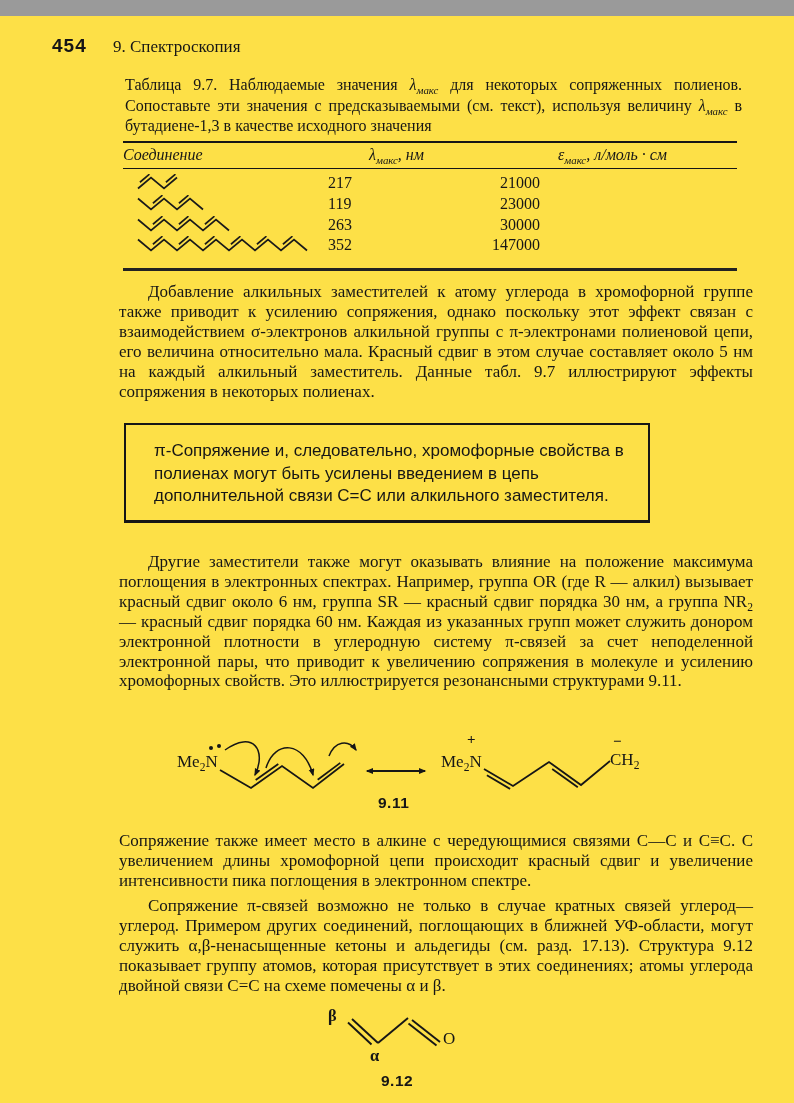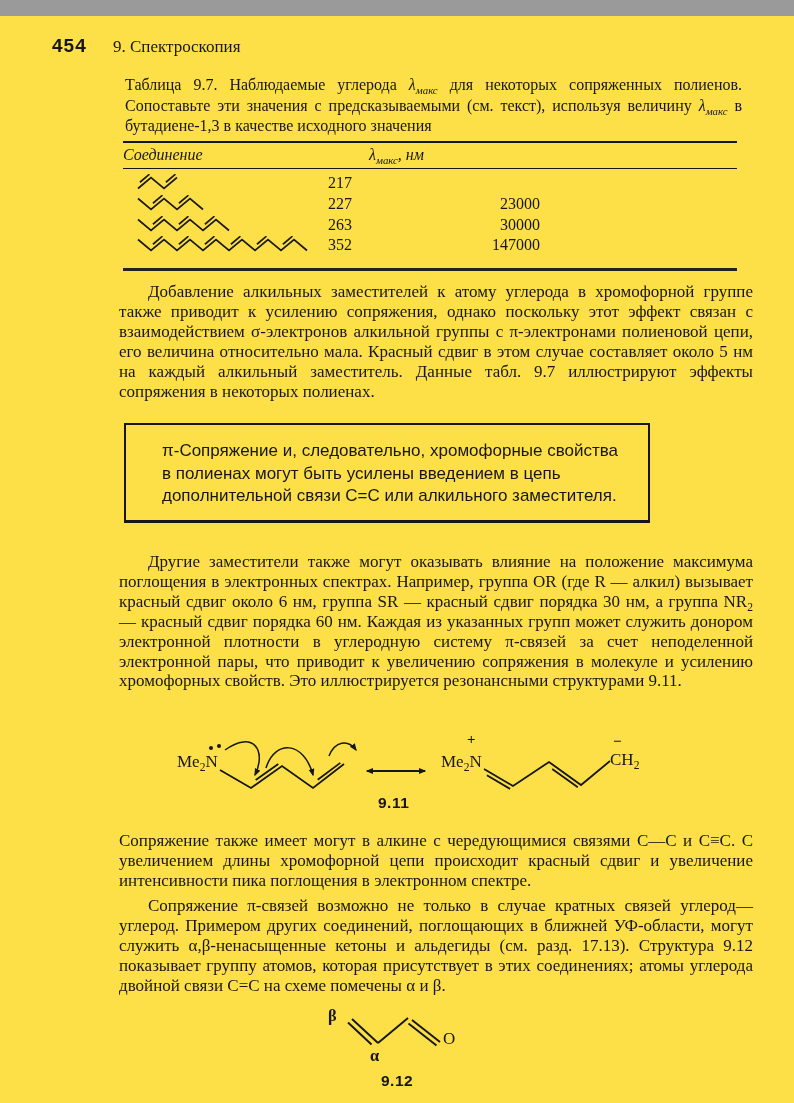--- a/index.html
+++ b/index.html
@@ -26,65 +26,69 @@
   .trow{display:grid;grid-template-columns:202px 145px 1fr;align-items:center;height:20.7px;}
   .cell-struct{padding-left:13px;display:flex;align-items:center;}
   .cell-lam{padding-left:3px;}
   .vEps{width:70px;text-align:right;}
 
   .par{position:absolute;left:119px;width:634px;font-size:17px;line-height:19.9px;text-align:justify;}
   .indent{text-indent:29px;}
 
   .note{position:absolute;left:124px;top:407px;width:526px;box-sizing:border-box;
     border:2px solid #161616;border-bottom-width:3px;
-    padding:15px 22px 12px 36px;
+    padding:15px 22px 12px 28px;
     font-family:"Liberation Sans",sans-serif;font-size:17px;line-height:22.6px;}
 
   .fig{position:absolute;}
   .fig svg{position:absolute;left:0;top:0;}
   .atom{position:absolute;font-size:17px;white-space:nowrap;}
   .charge{position:absolute;font-size:15px;font-weight:bold;}
   .flabel{position:absolute;font-family:"Liberation Sans",sans-serif;font-weight:bold;font-size:15.5px;letter-spacing:.5px;}
   .greek{position:absolute;font-size:16.5px;font-weight:600;}
 </style>
 </head>
 <body>
 
 <div class="page">
 
   <div class="pagenum">454</div>
   <div class="runhead">9. Спектроскопия</div>
 
-  <div class="caption"><span class="b">Таблица 9.7.</span><span> Наблюдаемые углерода </span><span class="i">λ</span><sub class="i">макс</sub><span> для некоторых сопряженных полиенов. Сопоставьте эти значения с предсказываемыми (см. текст), используя величину </span><span class="i">λ</span><sub class="i">макс</sub><span> в бутадиене-1,3 в качестве исходного значения</span></div>
+  <div class="caption"><span class="b">Таблица 9.7.</span><span> Наблюдаемые значения </span><span class="i">λ</span><sub class="i">макс</sub><span> для некоторых сопряженных полиенов. Сопоставьте эти значения с предсказываемыми (см. текст), используя величину </span><span class="i">λ</span><sub class="i">макс</sub><span> в бутадиене-1,3 в качестве исходного значения</span></div>
 
   <div class="tbl">
     <div class="thead">
       <div><span class="i">Соединение</span></div>
       <div><span class="i">λ</span><sub class="i">макс</sub><span class="i">, нм</span></div>
+      <div><span class="i">ε</span><sub class="i">макс</sub><span class="i">, л/моль · см</span></div>
     </div>
     <div class="tbody">
       <div class="trow">
         <div class="cell-struct">
             <svg width="45" height="18" viewBox="0 0 45 18">
               <polyline points="2,14.5 15,3.5 28,14.5 41,3.5" fill="none" stroke="#1a1a1a" stroke-width="1.7"></polyline>
               <line x1="3.95" y1="8.25" x2="13.44" y2="0.22000000000000064" stroke="#1a1a1a" stroke-width="1.7"></line>
               <line x1="29.95" y1="8.25" x2="39.44" y2="0.22000000000000064" stroke="#1a1a1a" stroke-width="1.7"></line>
             </svg>
           </div>
         <div class="cell-lam">217</div>
+        <div>
+            <div class="vEps">21000</div>
+          </div>
       </div>
       <div class="trow">
         <div class="cell-struct">
             <svg width="71" height="18" viewBox="0 0 71 18">
               <polyline points="2,3.5 15,14.5 28,3.5 41,14.5 54,3.5 67,14.5" fill="none" stroke="#1a1a1a" stroke-width="1.7"></polyline>
               <line x1="16.95" y1="8.25" x2="26.439999999999998" y2="0.22000000000000064" stroke="#1a1a1a" stroke-width="1.7"></line>
               <line x1="42.95" y1="8.25" x2="52.44" y2="0.22000000000000064" stroke="#1a1a1a" stroke-width="1.7"></line>
             </svg>
           </div>
-        <div class="cell-lam">227</div>
+        <div class="cell-lam">119</div>
         <div>
             <div class="vEps">23000</div>
           </div>
       </div>
       <div class="trow">
         <div class="cell-struct">
             <svg width="97" height="18" viewBox="0 0 97 18">
               <polyline points="2,3.5 15,14.5 28,3.5 41,14.5 54,3.5 67,14.5 80,3.5 93,14.5" fill="none" stroke="#1a1a1a" stroke-width="1.7"></polyline>
               <line x1="16.95" y1="8.25" x2="26.439999999999998" y2="0.22000000000000064" stroke="#1a1a1a" stroke-width="1.7"></line>
               <line x1="42.95" y1="8.25" x2="52.44" y2="0.22000000000000064" stroke="#1a1a1a" stroke-width="1.7"></line>
@@ -156,21 +160,21 @@
       </g>
     </svg>
     <span class="atom" style="left:62px;top:26px;"><span>Me</span><sub>2</sub><span>N</span></span>
     <span class="atom" style="left:326px;top:26px;"><span>Me</span><sub>2</sub><span>N</span></span>
     <span class="charge" style="left:352px;top:5px;">+</span>
     <span class="charge" style="left:498px;top:7px;">−</span>
     <span class="atom" style="left:495px;top:24px;"><span>CH</span><sub>2</sub></span>
     <span class="flabel" style="left:263px;top:68px;">9.11</span>
   </div>
 
-  <div class="par" style="top:815px;">Сопряжение также имеет могут в алкине с чередующимися связями C—C и C≡C. С увеличением длины хромофорной цепи происходит красный сдвиг и увеличение интенсивности пика поглощения в электронном спектре.</div>
+  <div class="par" style="top:815px;">Сопряжение также имеет место в алкине с чередующимися связями C—C и C≡C. С увеличением длины хромофорной цепи происходит красный сдвиг и увеличение интенсивности пика поглощения в электронном спектре.</div>
   <div class="par indent" style="top:880px;"><span>Сопряжение π-связей возможно не только в случае кратных связей углерод—углерод. Примером других соединений, поглощающих в ближней УФ-области, могут служить α,β-ненасыщенные кетоны и альдегиды (см. разд. 17.13). Структура </span><span class="b">9.12</span><span> показывает группу атомов, которая присутствует в этих соединениях; атомы углерода двойной связи C=C на схеме помечены α и β.</span></div>
 
   <div class="fig" style="left:300px;top:986px;width:200px;height:96px;">
     <svg width="200" height="96" viewBox="0 0 200 96">
       <g stroke="#161616" stroke-width="1.9" fill="none">
         <line x1="52" y1="17" x2="78" y2="41"></line>
         <line x1="48" y1="20.5" x2="71.5" y2="42.5"></line>
         <line x1="78" y1="41" x2="108" y2="16"></line>
         <line x1="112" y1="18" x2="140" y2="40"></line>
         <line x1="108.5" y1="21.5" x2="136.5" y2="43.5"></line>

